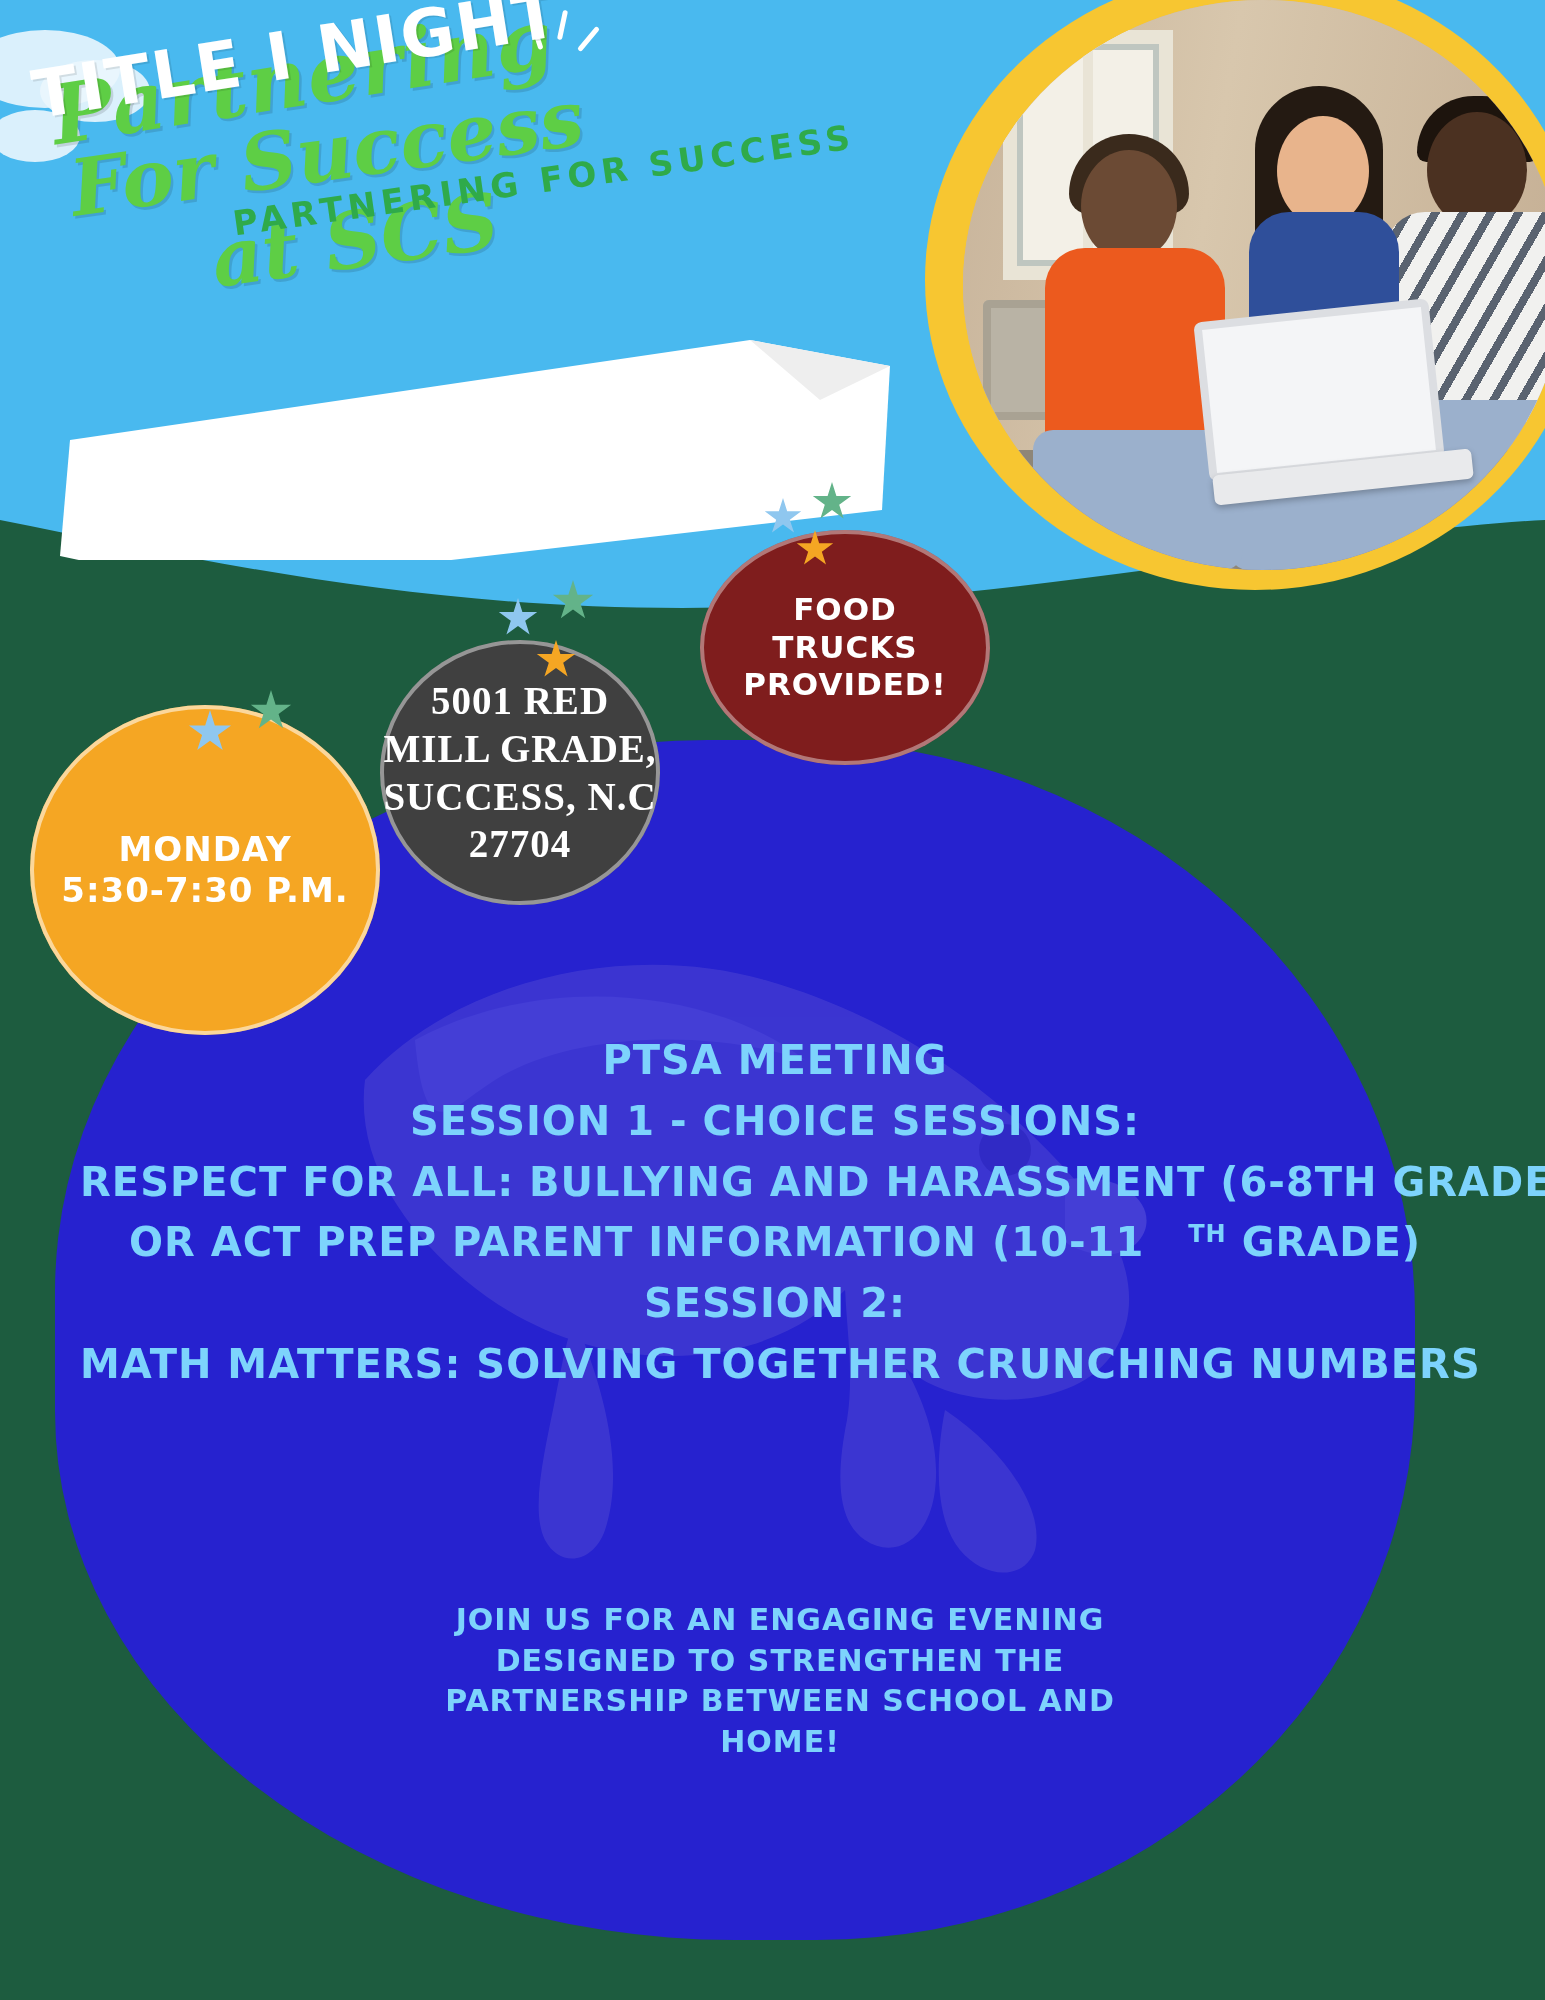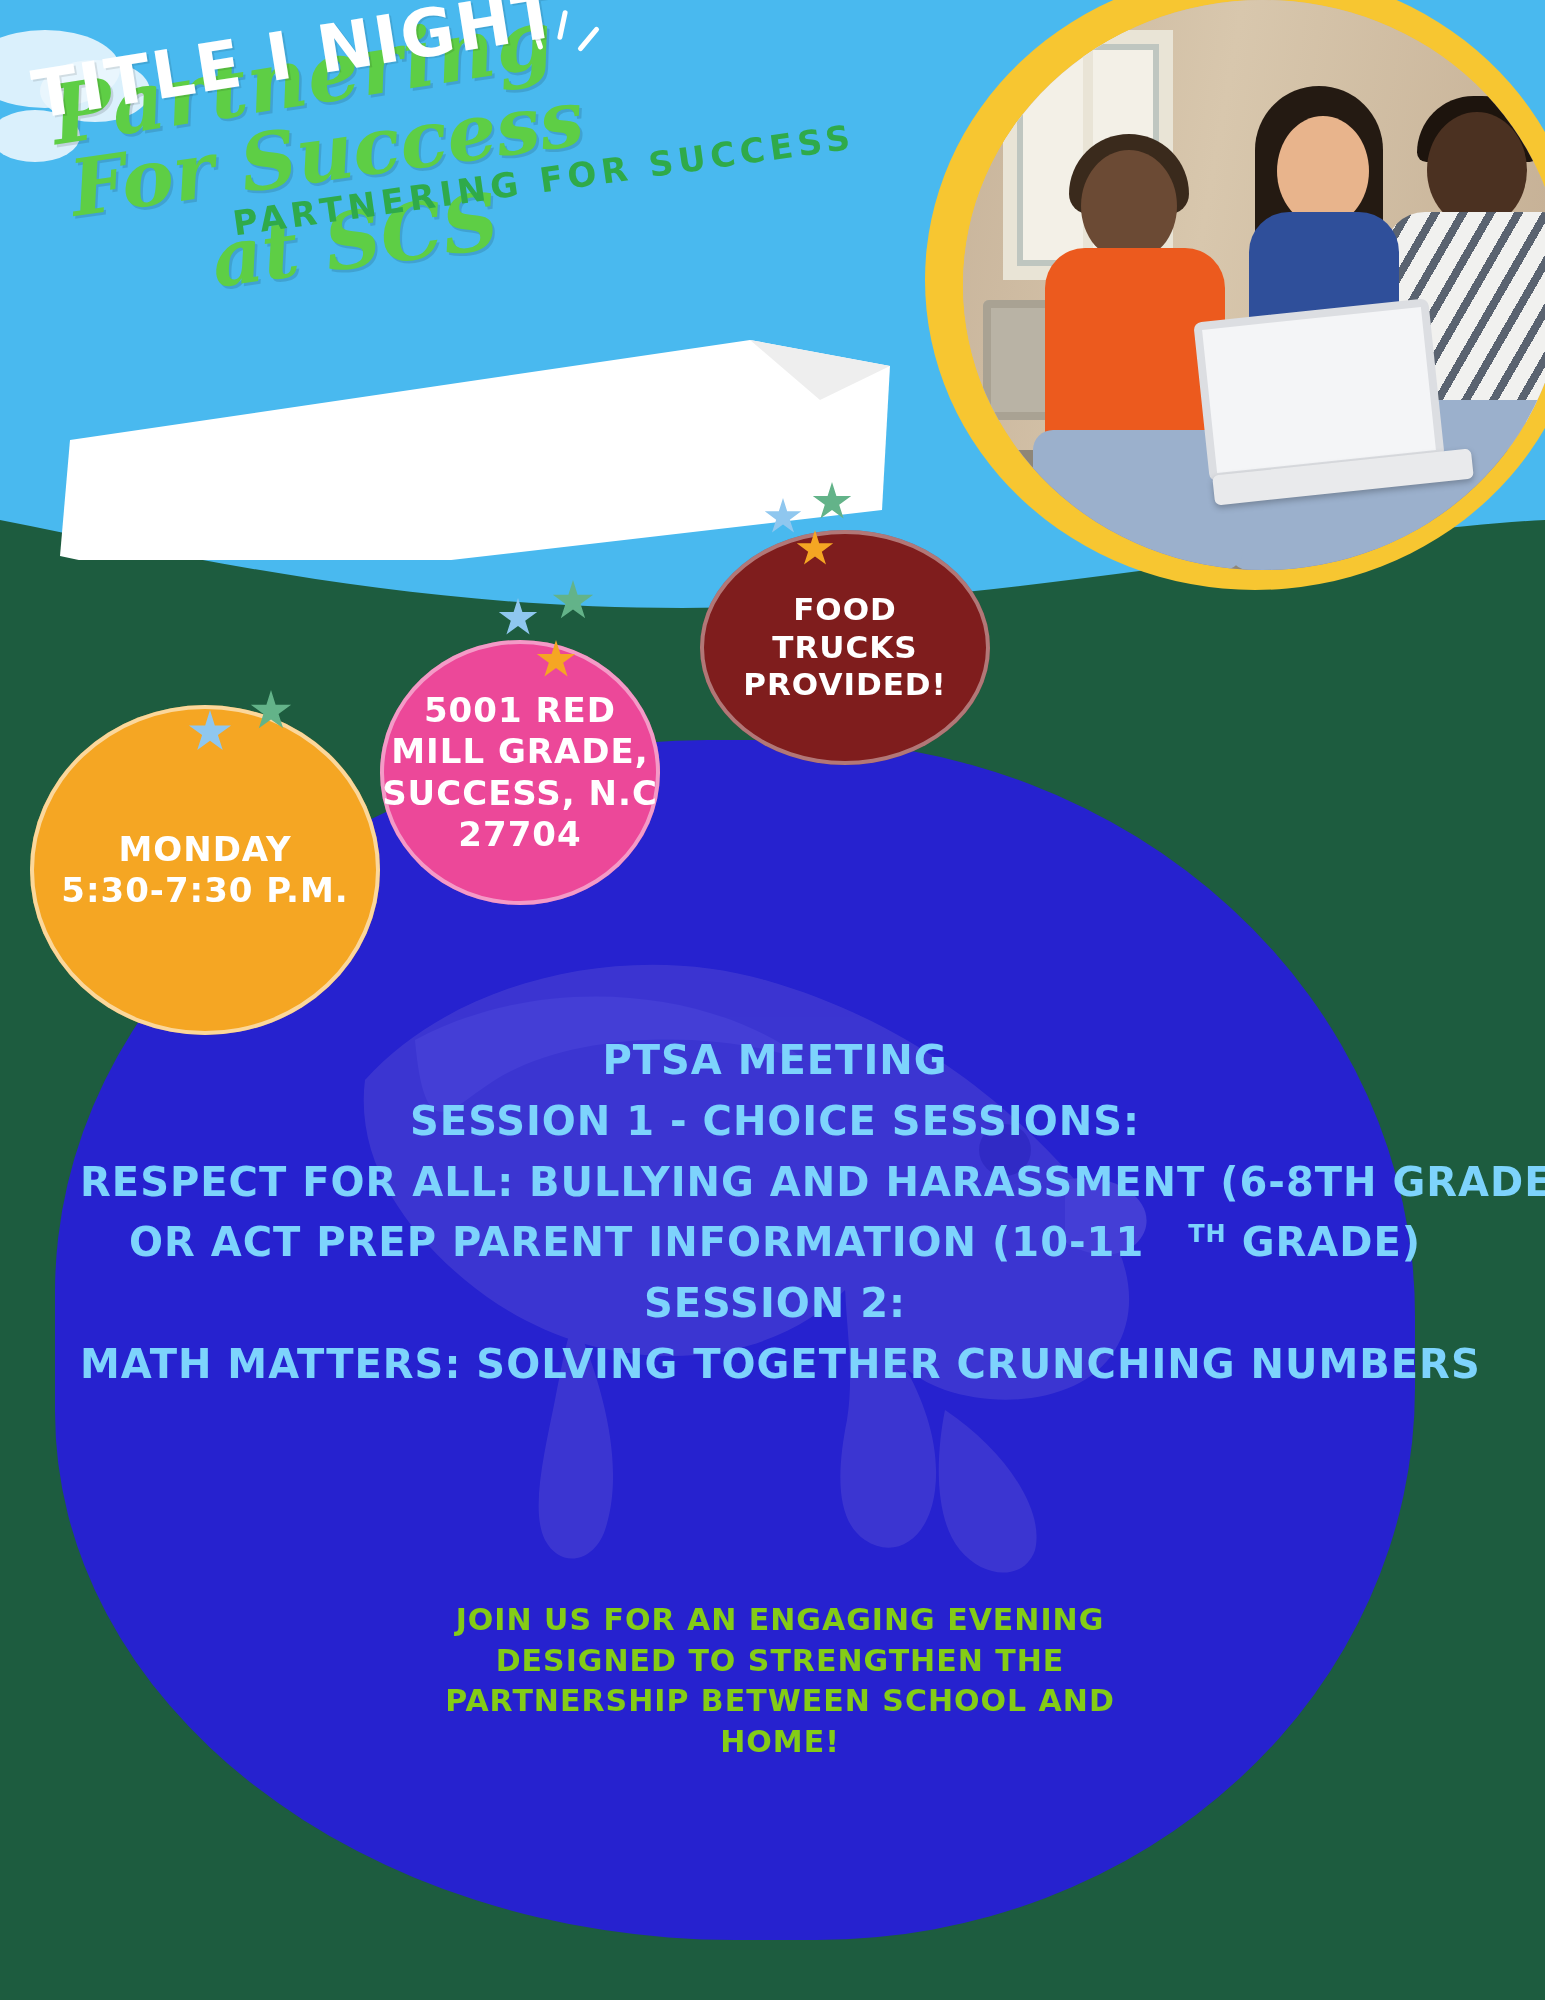--- a/index.html
+++ b/index.html
@@ -163,22 +163,23 @@
     line-height:1.22; letter-spacing:1px;
   }
   .b-date {
     left:30px; top:705px; width:350px; height:330px;
     background:#f5a623; font-size:34px;
     box-shadow:inset 0 0 0 4px rgba(255,255,255,.55);
   }
   .b-date .big { font-size:45px; margin:6px 0; }
   .b-addr {
     left:380px; top:640px; width:280px; height:265px;
-    background:#ec4899; font-size:34px;
+    background:#404040; font-size:39px;
     box-shadow:inset 0 0 0 4px rgba(255,255,255,.45);
+    font-family:Liberation Serif, serif;
   }
   .b-food {
     left:700px; top:530px; width:290px; height:235px;
     background:#7f1d1d; font-size:31px;
     box-shadow:inset 0 0 0 4px rgba(255,255,255,.40);
   }
   .star {
     position:absolute; z-index:10;
     clip-path: polygon(50% 0%,61% 35%,98% 35%,68% 57%,79% 91%,50% 70%,21% 91%,32% 57%,2% 35%,39% 35%);
   }
@@ -188,21 +189,21 @@
     position:absolute; left:80px; top:1030px; width:1390px; z-index:9;
     text-align:center; color:#7dd3fc;
     font-family:"DejaVu Sans", sans-serif; font-weight:bold;
     font-size:40px; line-height:1.52; letter-spacing:1px;
   }
   .agenda .ln { white-space:nowrap; }
   .agenda sup { font-size:24px; vertical-align:super;margin-left:44px; }
 
   .cta {
     position:absolute; left:330px; top:1600px; width:900px; z-index:9;
-    text-align:center; color:#84cc16;
+    text-align:center; color:#7dd3fc;
     font-family:"DejaVu Sans", sans-serif; font-weight:bold;
     font-size:30px; line-height:1.35; letter-spacing:1px;
   }
   .cloud { position:absolute; z-index:7; background:#eaf6fd; border-radius:50%; opacity:.9;}
 </style>
 </head>
 <body>
 
 <div class="green-base"></div>
 <div class="sky"></div>

